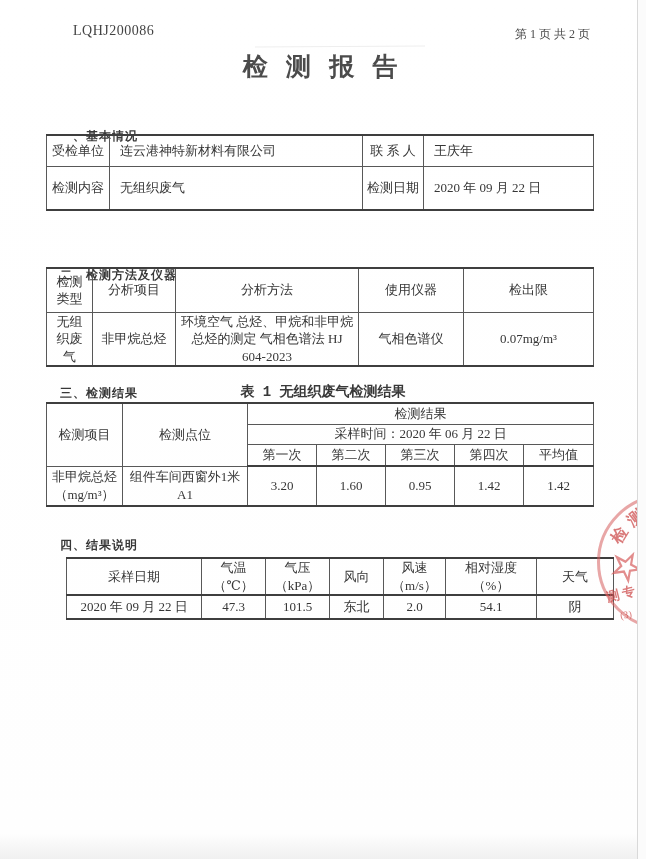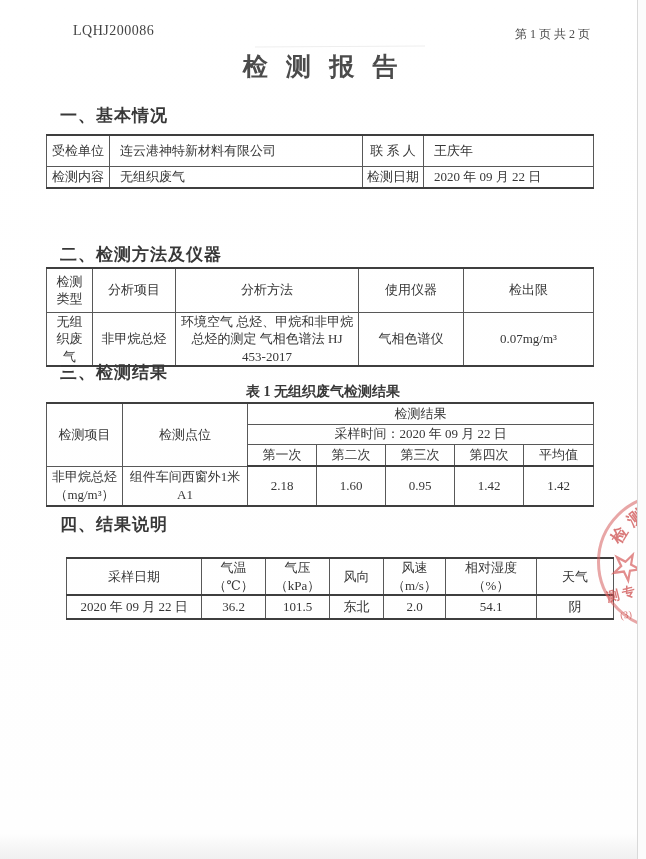--- a/index.html
+++ b/index.html
@@ -36,26 +36,27 @@
     position: absolute; left: 255px; top: 46px; width: 170px; height: 1px;
     background: #eeeeee; transform: rotate(-0.4deg);
   }
   .report-title {
     position: absolute; left: 0; top: 50px; width: 646px;
     text-align: center; font-size: 25px; font-weight: bold;
     letter-spacing: 6px; color: #4b4b4b;
   }
   .section-heading {
     position: absolute; left: 60px;
-    font-size: 17px; font-weight: bold; color: #383838;
+    font-size: 12px; font-weight: bold; color: #383838;
     letter-spacing: 1px;
+    margin-top: 24px;
   }
   .table-title {
     position: absolute; left: 0; width: 646px; text-align: center;
-    font-size: 14px; font-weight: bold; color: #383838;
+    font-size: 14px; font-weight: bold; color: #383838; font-family: Liberation Mono, monospace;
   }
   table.doc-table {
     position: absolute; left: 46px; width: 547px;
     border-collapse: collapse; table-layout: fixed;
     font-size: 13px; color: #363636;
     border-top: 2px solid #3e3e3e;
     border-bottom: 2px solid #3e3e3e;
   }
   table.doc-table td {
     border: 1px solid #585858;
@@ -118,21 +119,21 @@
         <col style="width:61px">
         <col style="width:170px">
       </colgroup>
     <tbody>
         <tr style="height:31px;">
       <td>受检单位</td>
       <td class="val">连云港神特新材料有限公司</td>
       <td>联 系 人</td>
       <td class="val">王庆年</td>
     </tr>
-    <tr style="height:22px;margin-left:36px;">
+    <tr style="height:44px;margin-left:36px;">
       <td>检测内容</td>
       <td class="val">无组织废气</td>
       <td>检测日期</td>
       <td class="val">2020 年 09 月 22 日</td>
     </tr>
   </tbody>
     </table>
 
   <div class="section-heading" style="top:243px;">二、检测方法及仪器</div>
 
@@ -148,21 +149,21 @@
         <tr style="height:44px;">
       <td>检测类型</td>
       <td>分析项目</td>
       <td>分析方法</td>
       <td>使用仪器</td>
       <td>检出限</td>
     </tr>
     <tr style="height:46px;">
       <td>无组织废气</td>
       <td>非甲烷总烃</td>
-      <td>环境空气 总烃、甲烷和非甲烷总烃的测定 气相色谱法 HJ 453-2017</td>
+      <td>环境空气 总烃、甲烷和非甲烷总烃的测定 气相色谱法 HJ 604-2023</td>
       <td>气相色谱仪</td>
       <td>0.07mg/m³</td>
     </tr>
   </tbody>
     </table>
 
   <div class="section-heading" style="top:361px;">三、检测结果</div>
   <div class="table-title" style="top:383px;">表 1 无组织废气检测结果</div>
 
   <table class="doc-table" style="top:402px;">
@@ -175,36 +176,36 @@
         <col style="width:69px">
         <col style="width:70px">
       </colgroup>
     <tbody>
         <tr style="height:21px;">
       <td rowspan="3">检测项目</td>
       <td rowspan="3">检测点位</td>
       <td colspan="5">检测结果</td>
     </tr>
     <tr style="height:20px;">
-      <td colspan="5">采样时间：2020 年 09 月 22 日</td>
+      <td colspan="5">采样时间：2020 年 06 月 22 日</td>
     </tr>
     <tr style="height:22px;font-family:Liberation Serif, serif;" class="thick-bottom">
       <td>第一次</td>
       <td>第二次</td>
       <td>第三次</td>
       <td>第四次</td>
       <td>平均值</td>
     </tr>
     <tr style="height:40px;">
       <td class="two-line">
         <span>非甲烷总烃</span>
         <span>（mg/m³）</span>
       </td>
       <td>组件车间西窗外1米A1</td>
-      <td>2.18</td>
+      <td>3.20</td>
       <td>1.60</td>
       <td>0.95</td>
       <td>1.42</td>
       <td>1.42</td>
     </tr>
   </tbody>
     </table>
 
   <div class="section-heading" style="top:513px;">四、结果说明</div>
 
@@ -223,21 +224,21 @@
       <td>采样日期</td>
       <td>气温（℃）</td>
       <td>气压（kPa）</td>
       <td>风向</td>
       <td>风速（m/s）</td>
       <td>相对湿度（%）</td>
       <td>天气</td>
     </tr>
     <tr style="height:24px;">
       <td>2020 年 09 月 22 日</td>
-      <td>36.2</td>
+      <td>47.3</td>
       <td>101.5</td>
       <td>东北</td>
       <td>2.0</td>
       <td>54.1</td>
       <td>阴</td>
     </tr>
   </tbody>
     </table>
 
   <div class="stamp">

